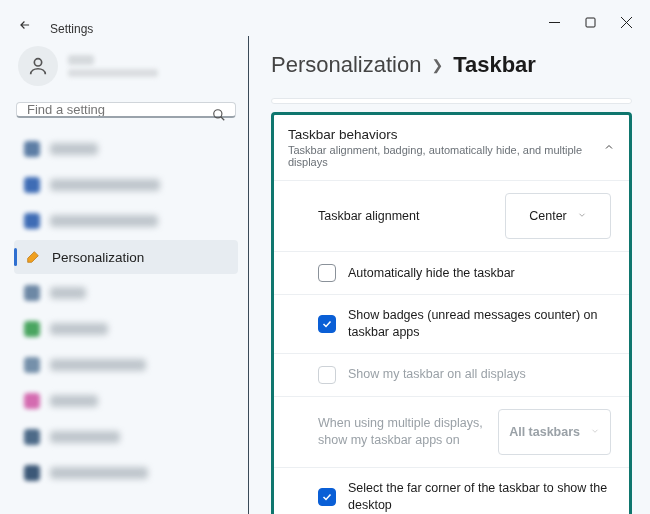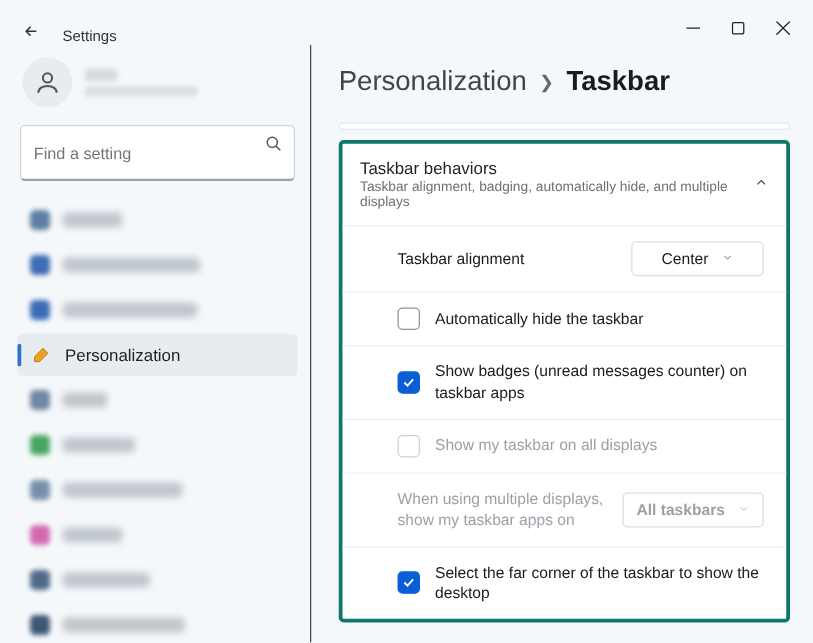--- a/index.html
+++ b/index.html
@@ -15,21 +15,21 @@
 .layout { display: flex; height: calc(100% - 36px); }
 
 .sidebar { width: 248px; padding: 8px 10px 8px 14px; display: flex; flex-direction: column; }
 .profile { display: flex; align-items: center; gap: 10px; padding: 2px 4px 14px 4px; }
 .avatar { width: 40px; height: 40px; border-radius: 50%; background: #e8ecef; display: flex; align-items: center; justify-content: center; }
 .avatar svg { stroke: #555; }
 .profile-text .blur-a { width: 26px; height: 10px; background: #d6dadd; border-radius: 3px; filter: blur(2px); margin-bottom: 4px; }
 .profile-text .blur-b { width: 90px; height: 8px; background: #dadde0; border-radius: 3px; filter: blur(2px); }
 
 .search { position: relative; margin: 0 2px 14px 2px; }
-.search input { width: 100%; height: 45px; border: 1px solid #d0d5da; border-radius: 4px; background: #fff; padding: 0 30px 0 10px; font-size: 13px; outline: none; border-bottom: 2px solid #9aa3ab; }
+.search input { width: 100%; height: 16px; border: 1px solid #d0d5da; border-radius: 4px; background: #fff; padding: 0 30px 0 10px; font-size: 13px; outline: none; border-bottom: 2px solid #9aa3ab; }
 .search-icon { position: absolute; right: 10px; top: 8px; }
 
 .nav { display: flex; flex-direction: column; gap: 2px; }
 .nav-item { height: 34px; display: flex; align-items: center; gap: 10px; padding: 0 10px; border-radius: 4px; cursor: pointer; position: relative; }
 .nav-item.active { background: #e7ecf1; }
 .nav-item.active::before { content: ""; position: absolute; left: 0; top: 8px; bottom: 8px; width: 3px; background: #2f6fd0; border-radius: 2px; }
 .nav-icon { width: 18px; height: 18px; display: flex; align-items: center; justify-content: center; }
 .nav-label { font-size: 13.5px; color: #222; }
 .blur-icon { width: 16px; height: 16px; border-radius: 4px; filter: blur(2px); }
 .blur-label { height: 12px; border-radius: 4px; background: #bfc6cc; filter: blur(3px); }
@@ -45,21 +45,21 @@
 
 .card { background: #fff; border: 3px solid #0f766e; border-radius: 4px; }
 .card-header { display: flex; padding: 12px 14px; align-items: center; cursor: pointer; }
 .card-header .hdr-text .t { font-size: 13.5px; color: #222; }
 .card-header .hdr-text .s { font-size: 11px; color: #6b7177; margin-top: 2px; }
 .chev { margin-left: auto; }
 
 .row { border-top: 1px solid #eceff2; padding: 12px 18px 12px 44px; display: flex; align-items: center; gap: 12px; }
 .row.disabled { color: #9aa1a7; justify-content: space-between; }
 .row-label { font-size: 12.5px; flex: 1; line-height: 1.35; }
-.select { border: 1px solid #d9dee3; border-radius: 4px; height: 28px; min-width: 106px; display: flex; align-items: center; justify-content: center; gap: 10px; padding: 0 10px; font-size: 12.5px; cursor: pointer; background: #fff; }
+.select { border: 1px solid #d9dee3; border-radius: 4px; height: 46px; min-width: 106px; display: flex; align-items: center; justify-content: center; gap: 10px; padding: 0 10px; font-size: 12.5px; cursor: pointer; background: #fff; }
 .select.disabled { color: #9aa1a7; cursor: default; font-weight: bold; }
 .select .chev-d { opacity: 0.6; }
 
 .checkbox { width: 18px; height: 18px; border-radius: 4px; border: 1.5px solid #8a9199; flex-shrink: 0; display: flex; align-items: center; justify-content: center; cursor: pointer; }
 .checkbox.checked { background: #0a5fd6; border-color: #0a5fd6; }
 .checkbox.checked svg { stroke: #fff; }
 .checkbox.disabled { border-color: #cdd2d7; cursor: default; }
 
 .links { margin-top: 14px; display: flex; flex-direction: column; gap: 10px; }
 .link-row { display: flex; align-items: center; gap: 12px; font-size: 13px; color: #1357c0; cursor: pointer; padding-left: 4px; }

